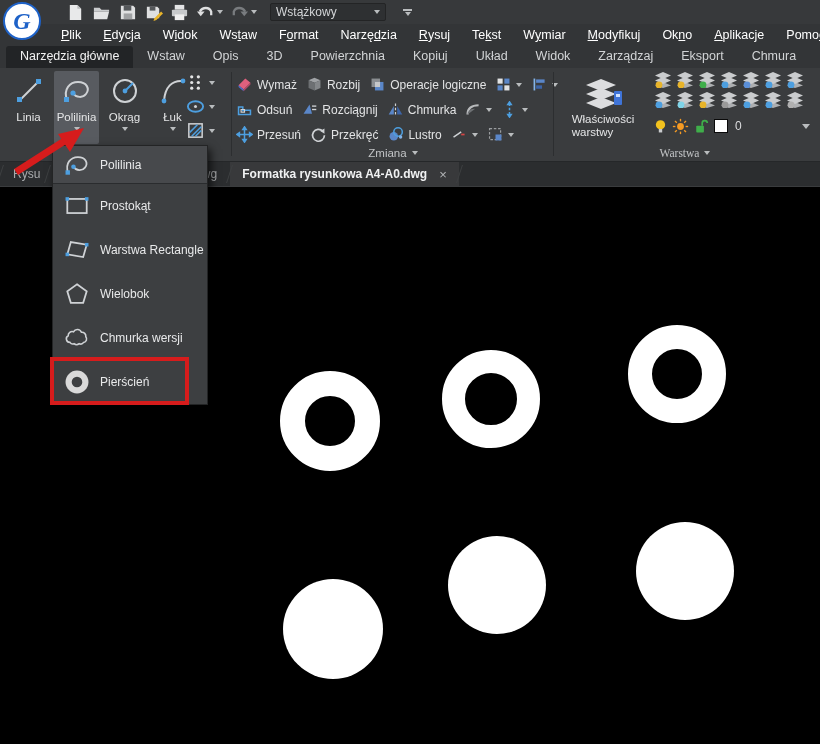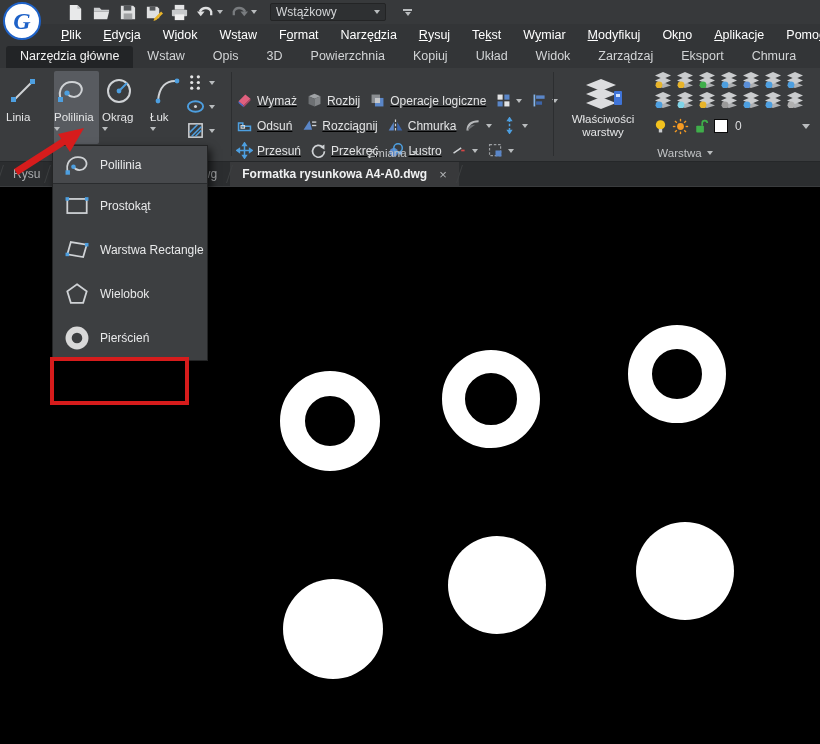--- a/index.html
+++ b/index.html
@@ -41,46 +41,46 @@
 
   
   .ribbon { position:absolute; left:0; top:68px; width:820px; height:94px; background:#3a3c3e;
             border-bottom:1px solid #252729; }
   .vsep { position:absolute; top:4px; height:84px; width:1px; background:#2c2e30; }
   .panel-label { position:absolute; bottom:2px; font-size:11.5px; color:#c2c4c6; text-align:center;
                  display:flex; align-items:center; justify-content:center; gap:5px; }
 
   
   .bigbtns { position:absolute; left:6px; top:3px; display:flex; gap:3px; }
-  .bigbtn { width:45px; height:73px; display:flex; flex-direction:column; 
+  .bigbtn { width:45px; height:73px; display:flex; flex-direction:column; align-items:center;
             border-radius:2px; padding-top:3px; }
   .bigbtn.pressed { background:#585b60; }
   .bigbtn .ic { width:34px; height:34px; }
   .bigbtn .ic svg { width:100%; height:100%; }
   .bigbtn .bl { font-size:11.5px; color:#e4e5e6; margin-top:3px; }
   .bigbtn .chev { margin-top:4px; }
   .smallcol { position:absolute; left:186px; top:5px; display:flex; flex-direction:column; gap:5px; }
   .smallcol .row { display:flex; align-items:center; gap:4px; }
   .smallcol .ic { width:19px; height:19px; display:inline-flex; }
   .smallcol .ic svg { width:100%; height:100%; }
 
   
-  .zrows { position:absolute; left:236px; top:20px; width:314px;text-decoration:underline; }
+  .zrows { position:absolute; left:236px; top:4px; width:314px; }
   .zrow { display:flex; align-items:center; height:25px; gap:9px; }
   .zbtn { display:flex; align-items:center; gap:4px; }
   .zbtn .ic { width:17px; height:17px; display:inline-flex; }
   .zbtn .ic svg { width:100%; height:100%; }
   .zbtn .zl { font-size:12px; color:#e2e3e4; white-space:nowrap; }
 
   
   .wbig { position:absolute; left:560px; top:4px; width:86px; height:72px; display:flex;
           flex-direction:column; align-items:center; justify-content:center; border-radius:2px; }
   .wbig .ic { width:40px; height:34px; }
   .wbig .ic svg { width:100%; height:100%; }
-  .wbig .wl { font-size:11.5px; color:#e4e5e6; text-align:center; line-height:1.15; margin-top:2px; }
+  .wbig .wl { font-size:11.5px; color:#e4e5e6; line-height:1.15; margin-top:2px; }
   .wgrid { position:absolute; left:652px; top:4px; width:158px; display:grid;
            grid-template-columns:repeat(7,22px); grid-auto-rows:20px; }
   .wtool { display:flex; align-items:center; justify-content:center; }
   .wtool svg { width:19px; height:16px; }
   .wcombo { position:absolute; left:652px; top:48px; width:158px; height:20px; display:flex;
             align-items:center; gap:3px; }
   .wcombo .ic { width:17px; height:17px; display:inline-flex; }
   .wcombo .ic svg { width:100%; height:100%; }
   .wswatch { width:14px; height:14px; background:#fff; border:1px solid #0a0a0a; margin-left:2px; }
   .wname { color:#dcdddf; font-size:12px; margin-left:4px; flex:1; }
@@ -654,21 +654,21 @@
         <span class="ic">
           <svg viewBox="0 0 20 20">
             <rect x="5" y="9" width="9" height="8" rx="1" fill="#3fae4a"></rect>
             <path d="M12 9 V6 a3 3 0 0 1 6 0" fill="none" stroke="#3fae4a" stroke-width="2"></path>
           </svg>
         </span>
         <span class="wswatch"></span>
         <span class="wname">0</span>
         <span class="chev"></span>
       </div>
-    <div class="panel-label" style="left:556px; width:258px;">
+    <div class="panel-label" style="left:556px; width:258px;font-family:Liberation Serif, serif;">
       <span>Warstwa</span>
         <span class="chev sm"></span>
     </div>
   </div>
 
   <div class="doctabs" id="doctabs-mount">
       <span class="dsep"></span>
       <span class="dtab clip1">Rysu</span>
       <span class="dsep"></span>
       <span class="dtab">A_2022 01 11_PROCAD.dwg</span>
@@ -721,20 +721,28 @@
         <span class="ic">
           <svg viewBox="0 0 34 34">
             <polygon points="17,6 28,14 24,27 10,27 6,14" fill="none" stroke="#cfd2d5" stroke-width="2"></polygon>
           </svg>
         </span>
         <span class="dl">Wielobok</span>
       </div>
       <div class="ditem">
         <span class="ic">
           <svg viewBox="0 0 34 34">
+            <path d="M9 22 a4 4 0 0 1 -2 -7.5 a4.5 4.5 0 0 1 6 -4.5 a5 5 0 0 1 9 0.5 a4.5 4.5 0 0 1 5 5 a4 4 0 0 1 -2.5 6.5 a4 4 0 0 1 -5 1.5 a5 5 0 0 1 -6 0 a4 4 0 0 1 -4.5 -1.5 z" fill="none" stroke="#cfd2d5" stroke-width="1.8"></path>
+          </svg>
+        </span>
+        <span class="dl">Chmurka wersji</span>
+      </div>
+      <div class="ditem">
+        <span class="ic">
+          <svg viewBox="0 0 34 34">
             <circle cx="17" cy="17" r="13" fill="#d9d9d9"></circle>
             <circle cx="17" cy="17" r="6" fill="#3d3f41"></circle>
           </svg>
         </span>
         <span class="dl">Pierścień</span>
       </div>
     </div>
 
   <div class="anno-rect"></div>
   <svg class="anno-arrow" viewBox="0 0 86 58">

